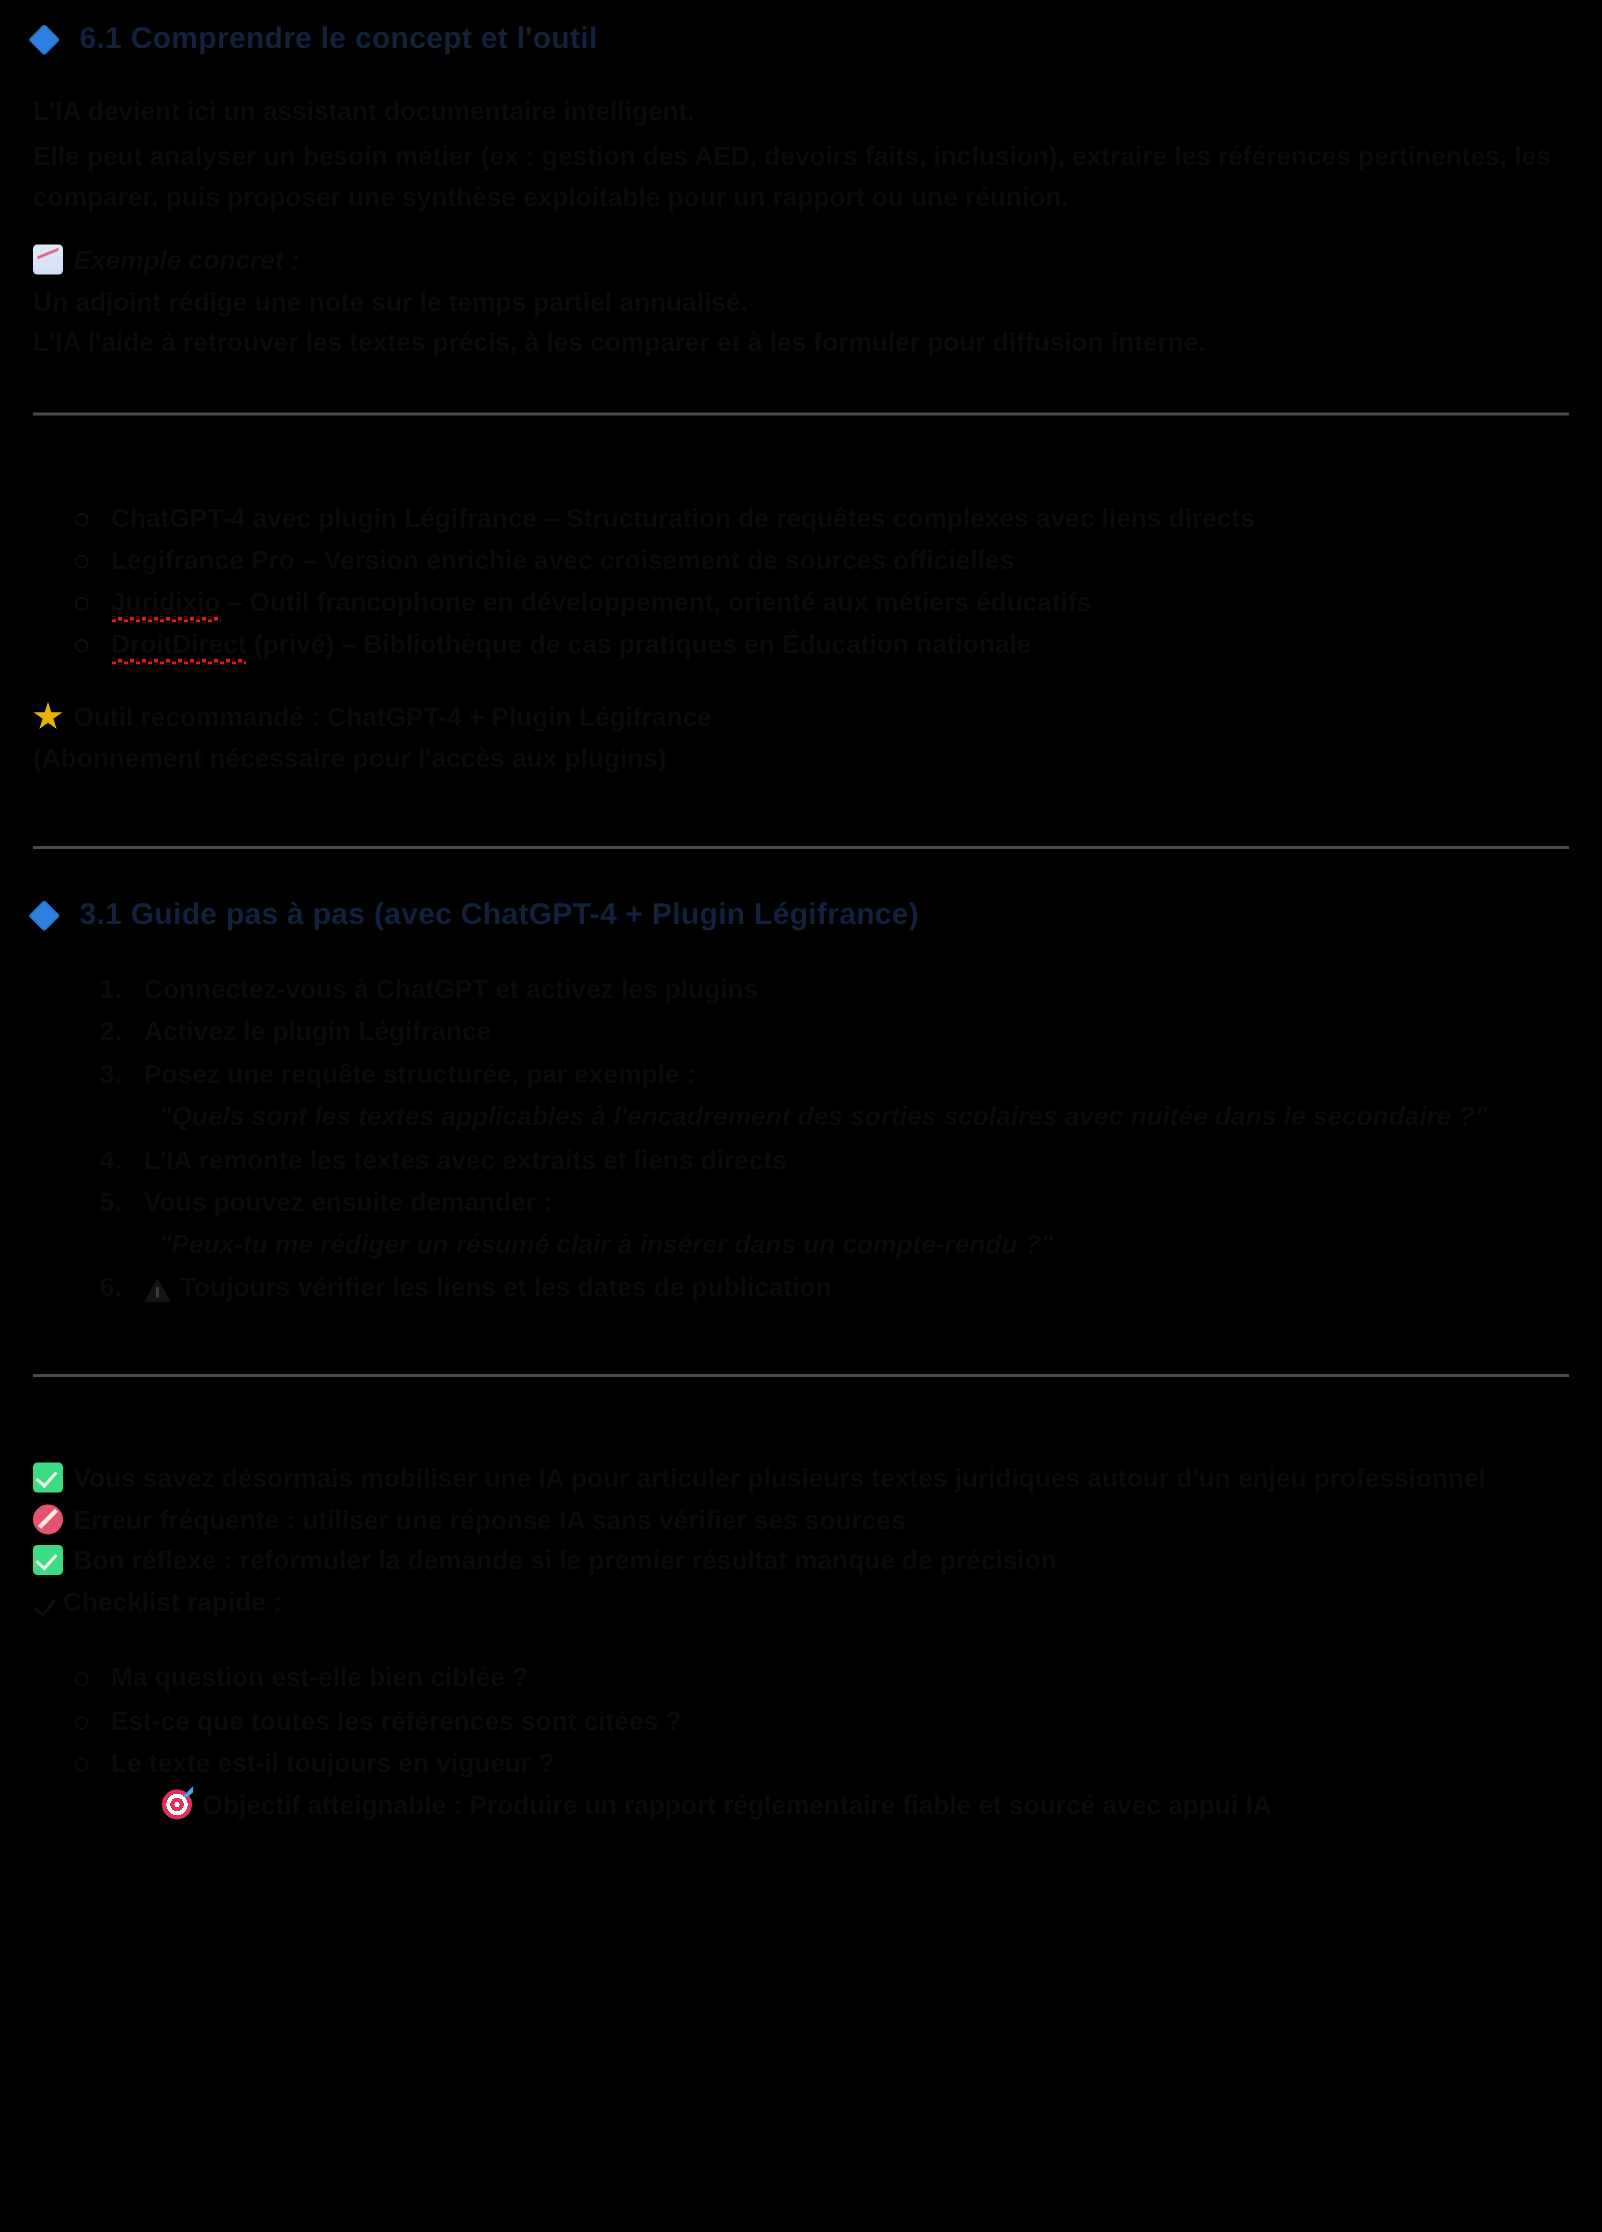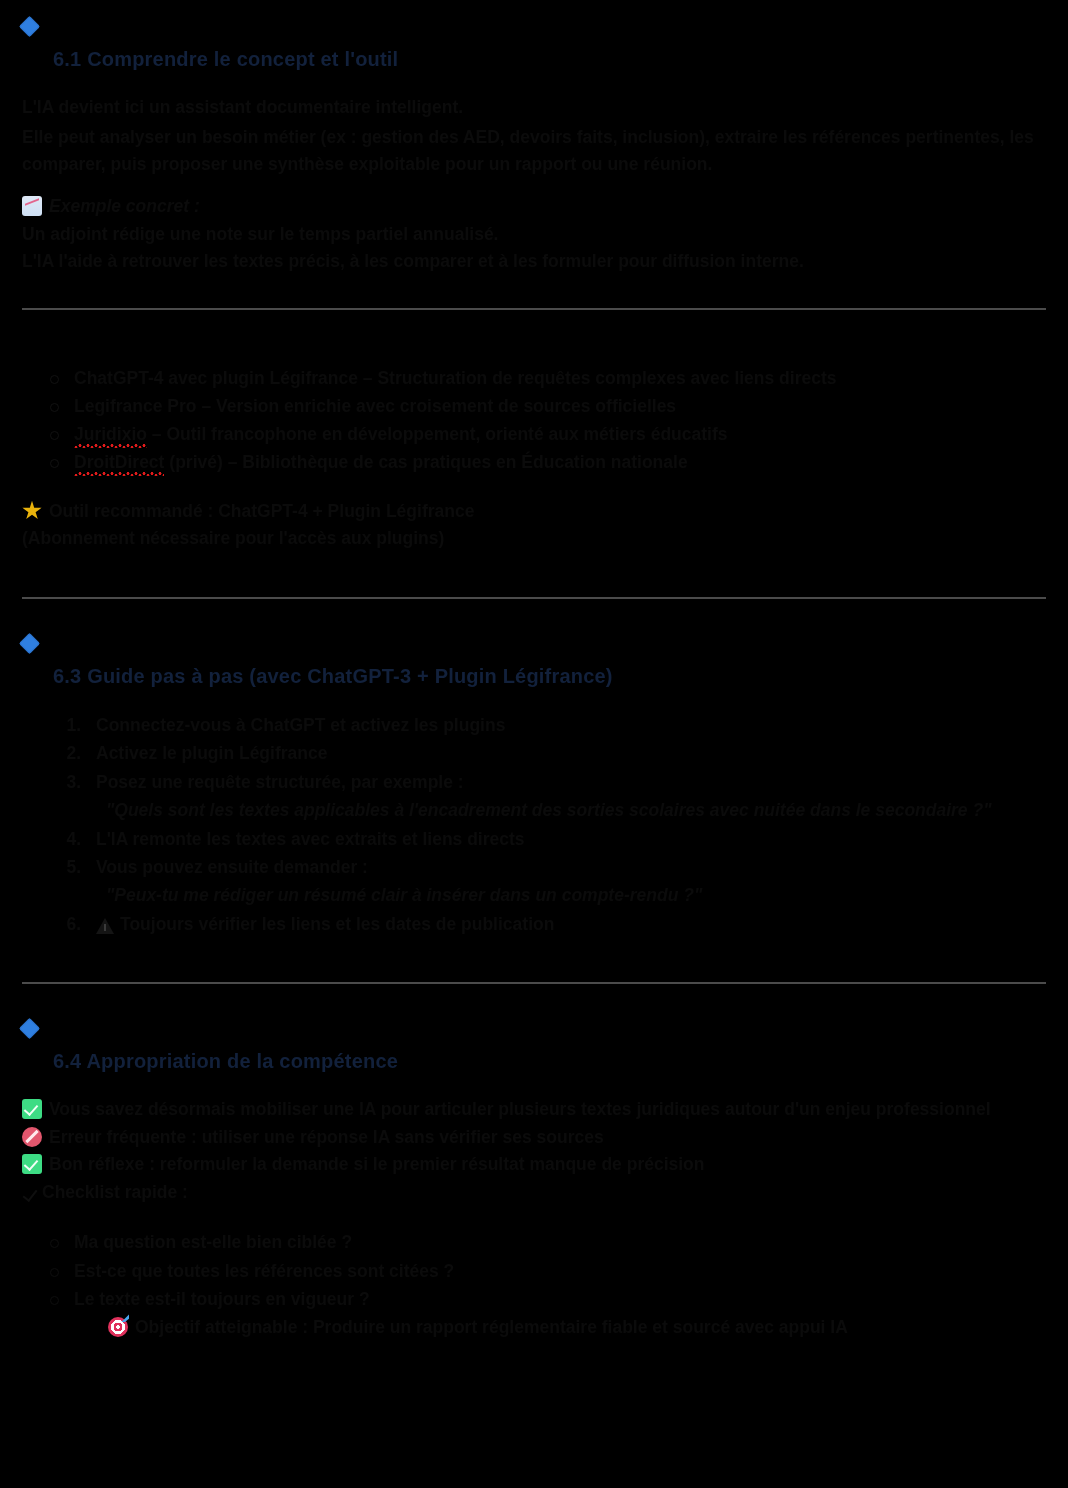--- a/index.html
+++ b/index.html
@@ -39,21 +39,21 @@
   }
   .h2 .diamond {
     flex: 0 0 auto;
     width: 15px; height: 15px;
     background: #2f7fe0;
     transform: rotate(45deg);
     margin: 5px 16px 0 0;
     border-radius: 2px;
     box-shadow: inset 0 0 0 1px #2a6fc6;
   }
-  .h2 .h2-text { flex: 1 1 auto; margin-top: 33px; }
+  .h2 .h2-text { flex: 1 1 auto; }
 
   p.para {
     margin: 0;
     font-family: "Liberation Sans", "DejaVu Sans", sans-serif;
     font-weight: bold;
     font-size: 17.5px;
     line-height: 1.58;
     color: #0b0b0b;
   }
   p.para.spaced { margin-bottom: 2px; }
@@ -298,21 +298,21 @@
     <p class="para">(Abonnement nécessaire pour l'accès aux plugins)</p>
   </div>
 
   <div class="gap-xl"></div>
   <hr class="rule">
   <div class="gap-l"></div>
 
   <div class="block">
     <div class="h2">
       <span class="diamond"></span>
-      <span class="h2-text">6.3 Guide pas à pas (avec ChatGPT-3 + Plugin Légifrance)</span>
+      <span class="h2-text">3.1 Guide pas à pas (avec ChatGPT-4 + Plugin Légifrance)</span>
     </div>
   </div>
 
   <div class="gap-m"></div>
 
   <ol class="num-list">
     <li>
       <span>Connectez-vous à ChatGPT et activez les plugins</span>
     </li>
     <li>
@@ -332,24 +332,20 @@
     <li>
       <span class="glyph warn"></span><span>Toujours vérifier les liens et les dates de publication</span>
     </li>
   </ol>
 
   <div class="gap-xl"></div>
   <hr class="rule">
   <div class="gap-l"></div>
 
   <div class="block">
-    <div class="h2">
-      <span class="diamond"></span>
-      <span class="h2-text">6.4 Appropriation de la compétence</span>
-    </div>
 
     <div class="gap-m"></div>
 
     <p class="para">
       <span class="glyph check"></span><span>Vous savez désormais mobiliser une IA pour articuler plusieurs textes juridiques autour d'un enjeu professionnel</span>
     </p>
     <p class="para">
       <span class="glyph forbid"></span><span>Erreur fréquente : utiliser une réponse IA sans vérifier ses sources</span>
     </p>
     <p class="para">

